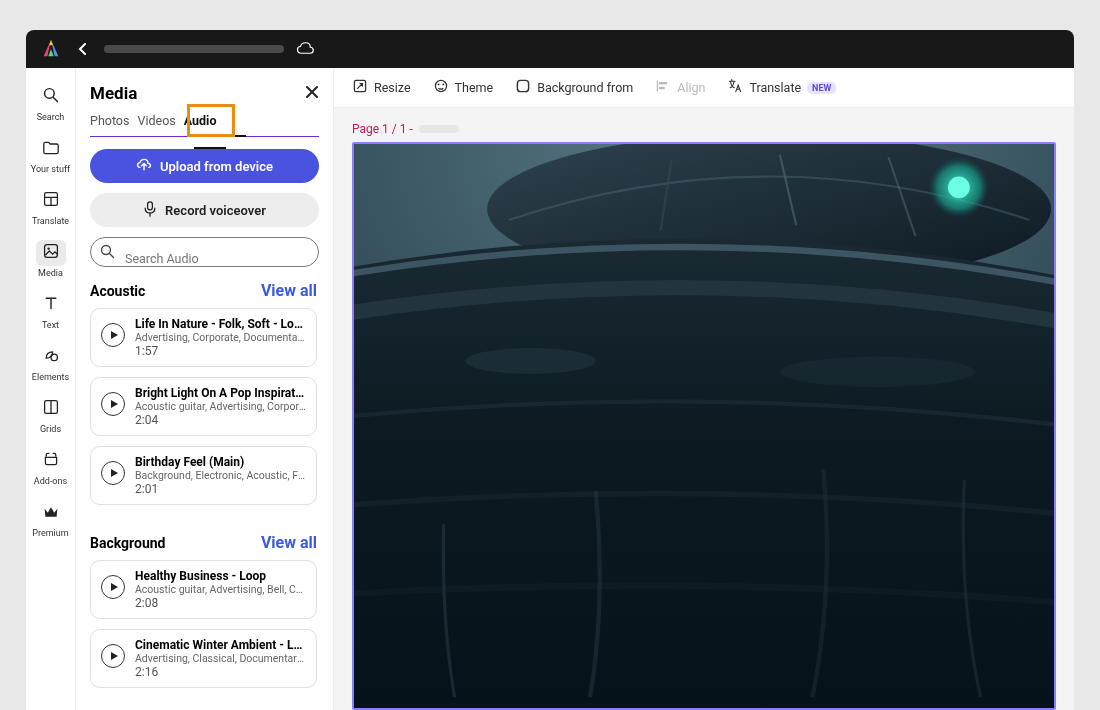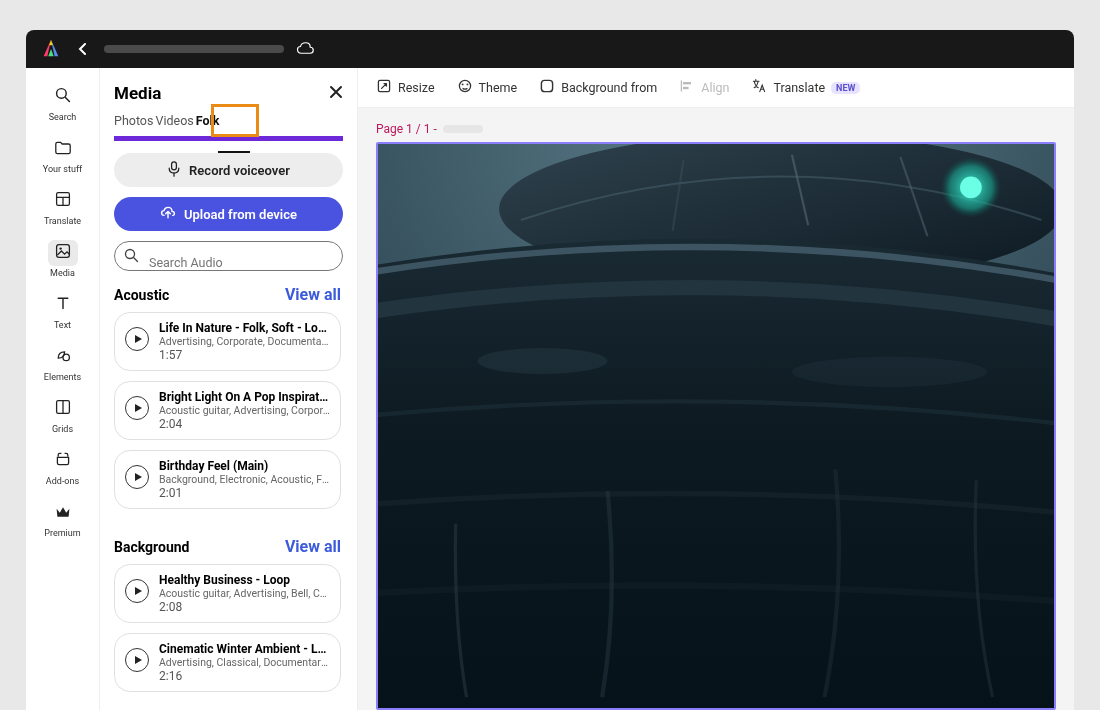--- a/index.html
+++ b/index.html
@@ -4,44 +4,44 @@
 <style>
   * { box-sizing: border-box; margin: 0; padding: 0; font-family: -apple-system, BlinkMacSystemFont, "Segoe UI", Roboto, sans-serif; }
   body { background: #e8e8e8; width: 1100px; height: 710px; overflow: hidden; }
   .app-frame { position: absolute; top: 30px; left: 26px; right: 26px; bottom: 0; background: #fff; border-radius: 8px 8px 0 0; overflow: hidden; display: flex; flex-direction: column; }
   .titlebar { height: 38px; background: #181818; display: flex; align-items: center; padding: 0 14px; gap: 12px; }
   .logo { width: 22px; height: 22px; }
   .back-chevron { color: #fff; font-size: 16px; cursor: pointer; padding: 0 4px; }
   .titlebar-placeholder { height: 8px; width: 180px; background: #4a4a4a; border-radius: 4px; }
   .cloud-icon { color: #fff; }
   .main-row { flex: 1; display: flex; overflow: hidden; }
-  .leftrail { width: 74px; background: #fff; display: flex; flex-direction: column; align-items: center; padding-top: 10px; gap: 4px; border-right: 1px solid #eee; }
+  .leftrail { width: 50px; background: #fff; display: flex; flex-direction: column; align-items: center; padding-top: 10px; gap: 4px; border-right: 1px solid #eee; }
   .rail-item { width: 56px; display: flex; flex-direction: column; align-items: center; gap: 2px; padding: 6px 0 4px; border-radius: 6px; cursor: pointer; }
   .rail-item.active .rail-icon-box { background: #eaeaea; }
   .rail-icon-box { width: 30px; height: 26px; display: flex; align-items: center; justify-content: center; border-radius: 6px; }
   .rail-label { font-size: 9px; color: #333; }
   .panel { width: 258px; background: #fff; display: flex; flex-direction: column; padding: 14px 14px 0 14px; border-right: 1px solid #eee; overflow: hidden; }
   .panel-header { display: flex; align-items: center; justify-content: space-between; margin-bottom: 10px; }
   .panel-title { font-size: 17px; font-weight: 700; }
   .close-x { font-size: 18px; cursor: pointer; color: #333; }
-  .tabs { display: flex; gap: 2px; border-bottom: 5px solid #6d28d9; margin-bottom: 12px; position: relative; }
+  .tabs { display: flex; gap: 8px; border-bottom: 1px solid #6d28d9; margin-bottom: 12px; position: relative; }
   .tab { font-size: 12.5px; color: #555; padding-bottom: 8px; cursor: pointer; }
   .tab.active { color: #111; font-weight: 700; }
   .tab.active::after { content: ""; position: absolute; bottom: -1px; height: 2px; background: #111; width: 30px; }
   .tab-highlight { position: absolute; border: 3px solid #e98b15; pointer-events: none; }
   .btn { width: 100%; height: 34px; border-radius: 18px; display: flex; align-items: center; justify-content: center; gap: 8px; font-size: 13px; font-weight: 600; cursor: pointer; border: none; margin-bottom: 10px; }
   .btn-primary { background: #4a52e0; color: #fff; }
   .btn-secondary { background: #ededed; color: #222; }
   .search-wrap { position: relative; margin-bottom: 14px; }
   .search-input { width: 100%; height: 30px; border-radius: 16px; border: 1.5px solid #777; padding: 12px 12px 0 34px; font-size: 12.5px; outline: none; }
   .search-icon { position: absolute; left: 10px; top: 7px; }
   .section-head { display: flex; justify-content: space-between; align-items: center; margin-bottom: 8px; }
   .section-title { font-size: 14px; font-weight: 700; }
   .view-all { font-size: 16px; color: #3b5bdb; cursor: pointer; font-weight: bold; }
-  .track { border: 1px solid #e0e0e0; border-radius: 16px; padding: 8px 10px; display: flex; gap: 10px; align-items: flex-start; margin-bottom: 10px; cursor: pointer; }
+  .track { border: 1px solid #e0e0e0; border-radius: 10px; padding: 8px 10px; display: flex; gap: 10px; align-items: flex-start; margin-bottom: 10px; cursor: pointer; }
   .play-btn { width: 24px; height: 24px; border-radius: 50%; border: 1.5px solid #333; display: flex; align-items: center; justify-content: center; flex-shrink: 0; margin-top: 6px; }
   .play-tri { width: 0; height: 0; border-left: 7px solid #222; border-top: 4.5px solid transparent; border-bottom: 4.5px solid transparent; margin-left: 2px; }
   .track-info { flex: 1; min-width: 0; }
   .track-title { font-size: 12px; font-weight: 700; white-space: nowrap; overflow: hidden; text-overflow: ellipsis; }
   .track-tags { font-size: 10.5px; color: #666; white-space: nowrap; overflow: hidden; text-overflow: ellipsis; }
   .track-dur { font-size: 12px; color: #555; }
   .section-gap { height: 18px; }
   .canvas-area { flex: 1; background: #f4f4f4; display: flex; flex-direction: column; overflow: hidden; }
   .toolbar { height: 40px; background: #fff; display: flex; align-items: center; gap: 22px; padding: 0 18px; border-bottom: 1px solid #eee; }
   .tool { display: flex; align-items: center; gap: 6px; font-size: 12.5px; color: #333; cursor: pointer; }
@@ -172,38 +172,38 @@
         <div class="close-x">
           <svg width="14" height="14" viewBox="0 0 14 14">
               <path d="M2 2 L12 12 M12 2 L2 12" stroke="#222" stroke-width="2" stroke-linecap="round"></path>
             </svg>
         </div>
       </div>
       <div class="tabs-wrap">
         <div class="tabs">
           <div class="tab">Photos</div>
           <div class="tab">Videos</div>
-          <div class="tab active" style="position:relative">Folk</div>
+          <div class="tab active" style="position:relative">Audio</div>
         </div>
         <div class="tab-highlight" style="left:97px; top:-9px; width:48px; height:33px;"></div>
         <div style="position:absolute; left:104px; bottom:0; width:32px; height:2px; background:#111;"></div>
       </div>
 
+      <button class="btn btn-primary">
+        <span><svg width="16" height="16" viewBox="0 0 20 20">
+              <path d="M5 13 Q2 13 2 10 Q2 7 5 7 Q6 3 10 3 Q15 3 15 8 Q18 8 18 11 Q18 13 16 13 M10 16 L10 8 M7 11 L10 8 L13 11" stroke="#fff" stroke-width="1.8" fill="none" stroke-linecap="round" stroke-linejoin="round"></path>
+            </svg></span>
+        <span>Upload from device</span>
+      </button>
       <button class="btn btn-secondary">
         <span><svg width="14" height="16" viewBox="0 0 16 20">
               <rect x="5" y="1" width="6" height="10" rx="3" stroke="#222" stroke-width="1.6" fill="none"></rect>
               <path d="M2 9 Q2 15 8 15 Q14 15 14 9 M8 15 L8 19" stroke="#222" stroke-width="1.6" fill="none" stroke-linecap="round"></path>
             </svg></span>
         <span>Record voiceover</span>
-      </button>
-      <button class="btn btn-primary">
-        <span><svg width="16" height="16" viewBox="0 0 20 20">
-              <path d="M5 13 Q2 13 2 10 Q2 7 5 7 Q6 3 10 3 Q15 3 15 8 Q18 8 18 11 Q18 13 16 13 M10 16 L10 8 M7 11 L10 8 L13 11" stroke="#fff" stroke-width="1.8" fill="none" stroke-linecap="round" stroke-linejoin="round"></path>
-            </svg></span>
-        <span>Upload from device</span>
       </button>
 
       <div class="search-wrap">
         <span class="search-icon"><svg width="15" height="15" viewBox="0 0 20 20">
               <circle cx="8" cy="8" r="6" stroke="#444" stroke-width="1.8" fill="none"></circle>
               <line x1="13" y1="13" x2="18" y2="18" stroke="#444" stroke-width="1.8" stroke-linecap="round"></line>
             </svg></span>
         <input class="search-input" placeholder="Search Audio" style="">
       </div>
 

